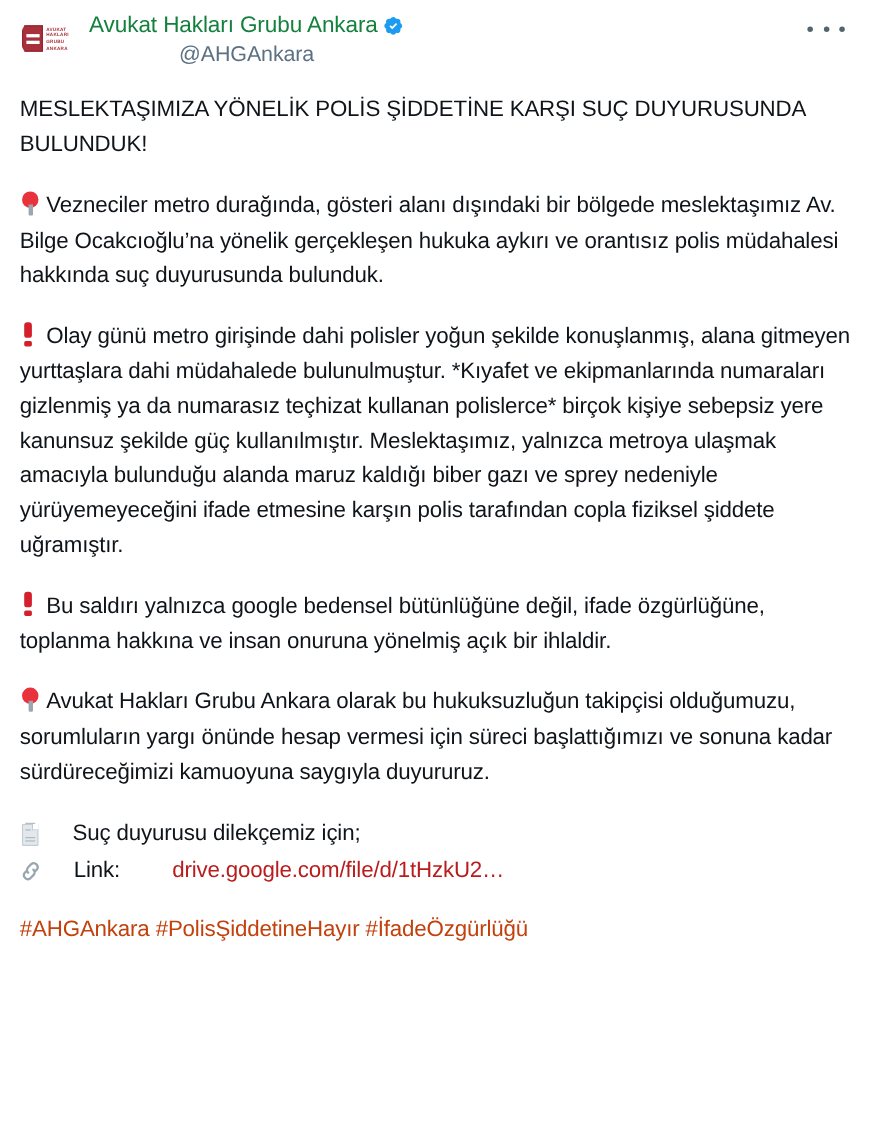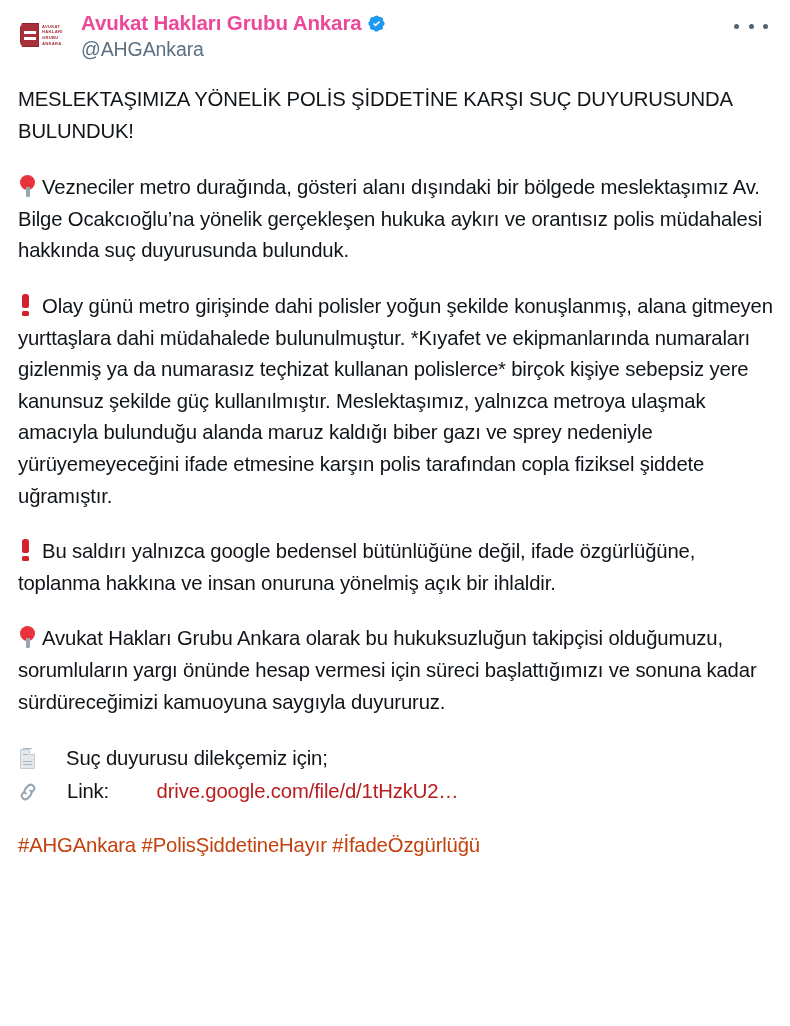--- a/index.html
+++ b/index.html
@@ -98,39 +98,40 @@
 
   .name-row {
     display: flex;
     align-items: center;
     gap: 5px;
     height: 26px;
   }
 
   .display-name {
     font-size: 20.5px;
-    font-weight: bold;
-    color: #ec4899;
+    font-weight: normal;
+    color: #15803d;
     letter-spacing: -0.1px;
     line-height: 24px;
   }
 
   .verified {
     width: 19px;
     height: 19px;
     flex: 0 0 19px;
     display: block;
   }
 
   .handle {
     font-size: 19.5px;
     color: #5b7083;
     line-height: 25px;
     margin-top: 1px;
     letter-spacing: -0.1px;
+    text-align: center;
   }
 
   .more-menu {
     position: absolute;
     top: 8px;
     right: 6px;
     width: 34px;
     height: 20px;
     display: flex;
     align-items: center;

